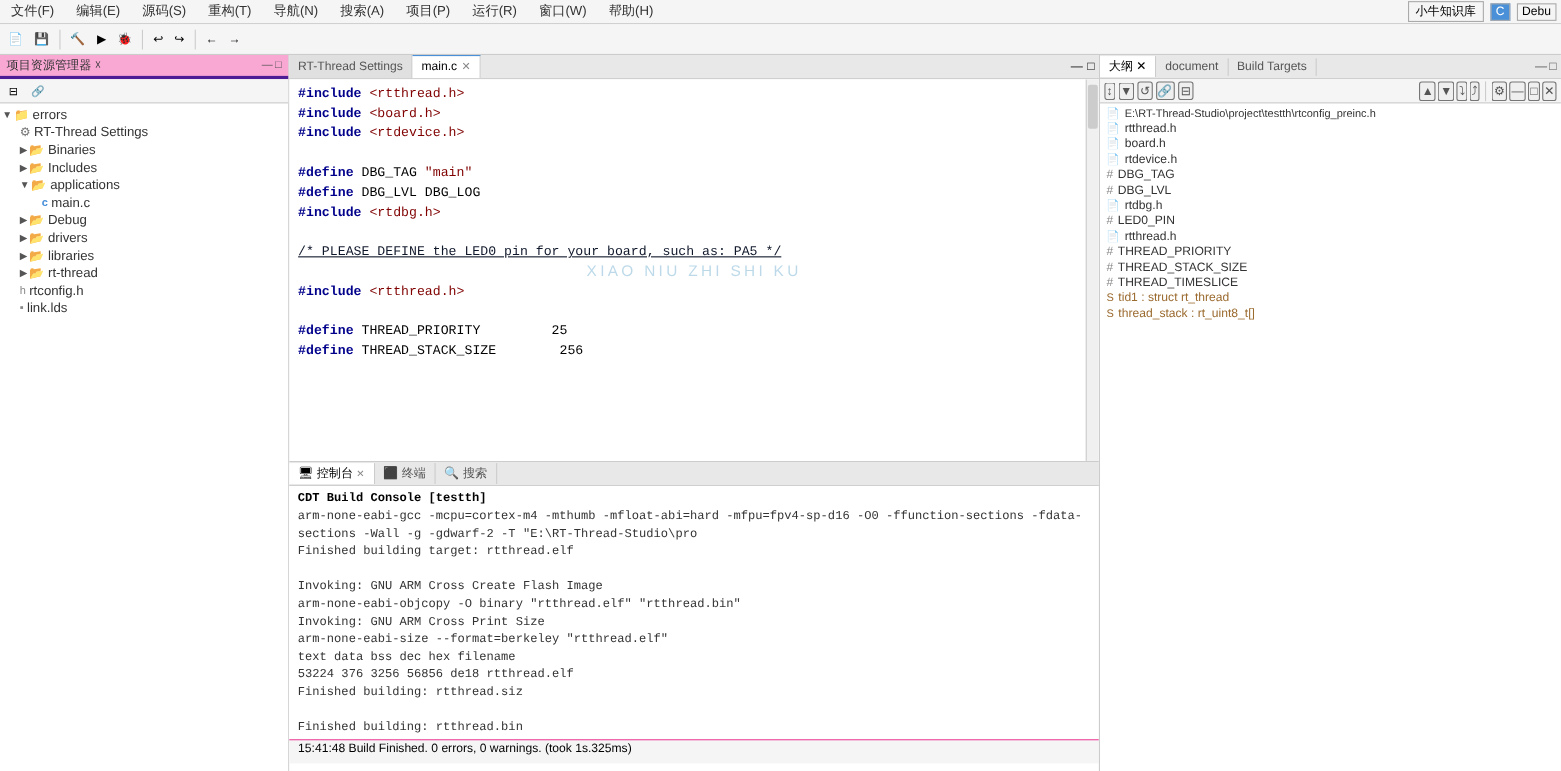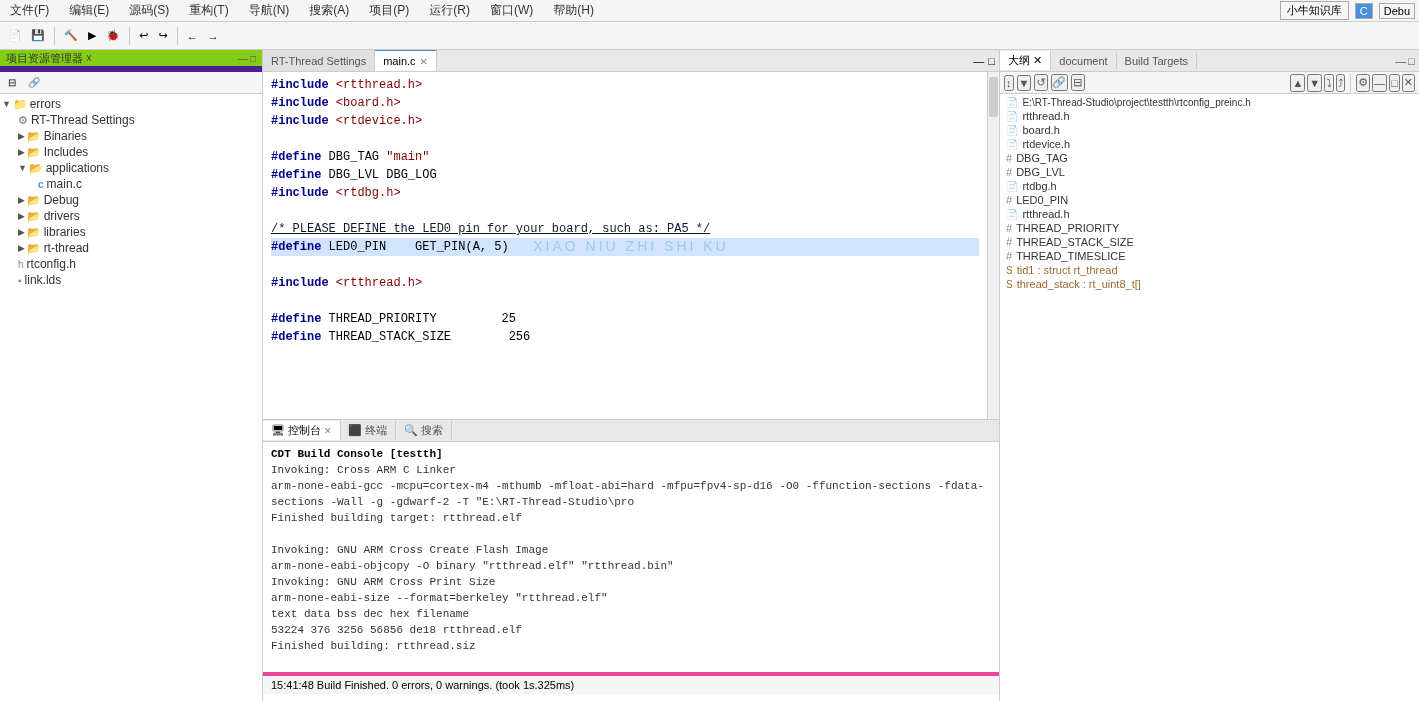--- a/index.html
+++ b/index.html
@@ -13,21 +13,21 @@
     .toolbar { background: #f5f5f5; border-bottom: 1px solid #ccc; padding: 2px 4px; display: flex; align-items: center; gap: 2px; height: 28px; }
     .toolbar-btn { font-size: 11px; padding: 2px 4px; cursor: pointer; border: none; background: transparent; }
     .toolbar-separator { width: 1px; height: 18px; background: #ccc; margin: 0 3px; }
     .toolbar-right { margin-left: auto; }
 
     
     .main-layout { display: flex; height: calc(701px - 50px); }
 
     
     .sidebar { width: 263px; min-width: 263px; background: #fff; border-right: 1px solid #ccc; display: flex; flex-direction: column; }
-    .sidebar-header { background: #84cc16; border-bottom: 6px solid #4c1d95; padding: 3px 6px; display: flex; align-items: center; justify-content: space-between; height: 22px; }
+    .sidebar-header { background: #f9a8d4; border-bottom: 3px solid #4c1d95; padding: 3px 6px; display: flex; align-items: center; justify-content: space-between; height: 22px; }
     .sidebar-title { font-size: 11px; color: #333; }
     .sidebar-actions { display: flex; gap: 2px; }
     .sidebar-action-btn { font-size: 10px; cursor: pointer; color: #555; }
     .sidebar-toolbar { display: flex; align-items: center; padding: 2px 4px; background: #f5f5f5; border-bottom: 1px solid #ccc; height: 22px; gap: 4px; }
     .sidebar-tree { flex: 1; overflow-y: auto; padding: 2px; }
     .tree-item { display: flex; align-items: center; padding: 1px 0; cursor: pointer; font-size: 12px; }
     .tree-arrow { font-size: 9px; color: #555; margin-right: 2px; cursor: pointer; }
     .tree-icon { margin-right: 3px; font-size: 11px; }
     .folder-icon { color: #e6a817; }
     .file-icon { color: #4a90d9; }
@@ -68,21 +68,21 @@
     .outline-file { color: #4a90d9; }
     .outline-label { color: #333; }
     .bottom-panel { background: #fff; border-top: 1px solid #ccc; display: flex; flex-direction: column; }
     .bottom-tabs { background: #e8e8e8; border-bottom: 1px solid #ccc; display: flex; align-items: center; height: 22px; }
     .bottom-tab { padding: 2px 8px; font-size: 11px; cursor: pointer; border-right: 1px solid #ccc; color: #555; display: flex; align-items: center; gap: 3px; }
     .bottom-tab.active { background: #fff; color: #000; }
     .bottom-tab-close { font-size: 9px; color: #888; cursor: pointer; }
     .console-content { padding: 4px 8px; font-family: 'Courier New', monospace; font-size: 11px; line-height: 16px; background: #fff; overflow-y: auto; height: 230px; }
     .console-title { color: #000; font-weight: bold; }
     .console-text { color: #333; }
-    .status-bar { background: #f5f5f5; border-top: 4px solid #ec4899; padding: 2px 8px; font-size: 11px; color: #333; height: 22px; display: flex; align-items: center; }
+    .status-bar { background: #f5f5f5; border-top: 1px solid #ec4899; padding: 2px 8px; font-size: 11px; color: #333; height: 22px; display: flex; }
     .status-bar.build-success { color: #000; }
 
     
     .watermark { position: absolute; top: 50%; left: 50%; transform: translate(-50%, -50%); opacity: 0.4; pointer-events: none; text-align: center; z-index: 10; }
     .watermark-cn { font-size: 48px; color: #5ba3c9; font-weight: bold; }
     .watermark-en { font-size: 14px; color: #5ba3c9; letter-spacing: 3px; }
 
     .editor-wrapper { position: relative; flex: 1; display: flex; flex-direction: column; overflow: hidden; }
   </style>
 </head>
@@ -229,21 +229,20 @@
           <div class="code-content">
             <div class="code-line"><span class="kw">#include</span> <span class="str">&lt;rtthread.h&gt;</span></div>
             <div class="code-line"><span class="kw">#include</span> <span class="str">&lt;board.h&gt;</span></div>
             <div class="code-line"><span class="kw">#include</span> <span class="str">&lt;rtdevice.h&gt;</span></div>
             <div class="code-line">&nbsp;</div>
             <div class="code-line"><span class="kw">#define</span> DBG_TAG <span class="str">"main"</span></div>
             <div class="code-line"><span class="kw">#define</span> DBG_LVL DBG_LOG</div>
             <div class="code-line"><span class="kw">#include</span> <span class="str">&lt;rtdbg.h&gt;</span></div>
             <div class="code-line">&nbsp;</div>
             <div class="code-line"><span class="comment">/* PLEASE DEFINE the LED0 pin for your board, such as: PA5 */</span></div>
-            <div class="code-line highlighted"><span class="kw">#define</span> LED0_PIN    GET_PIN(A, 5)</div>
             <div class="code-line">&nbsp;</div>
             <div class="code-line"><span class="kw">#include</span> <span class="str">&lt;rtthread.h&gt;</span></div>
             <div class="code-line">&nbsp;</div>
             <div class="code-line"><span class="kw">#define</span> THREAD_PRIORITY         25</div>
             <div class="code-line"><span class="kw">#define</span> THREAD_STACK_SIZE        256</div>
           </div>
           <div class="scrollbar-v">
             <div class="scrollbar-thumb"></div>
           </div>
         </div>
@@ -265,21 +264,20 @@
           <span>⬛</span>
           <span>终端</span>
         </div>
         <div class="bottom-tab">
           <span>🔍</span>
           <span>搜索</span>
         </div>
       </div>
       <div class="console-content">
         <div class="console-title">CDT Build Console [testth]</div>
-        <div class="console-text">Invoking: Cross ARM C Linker</div>
         <div class="console-text">arm-none-eabi-gcc -mcpu=cortex-m4 -mthumb -mfloat-abi=hard -mfpu=fpv4-sp-d16 -O0 -ffunction-sections -fdata-sections -Wall  -g -gdwarf-2 -T "E:\RT-Thread-Studio\pro</div>
         <div class="console-text">Finished building target: rtthread.elf</div>
         <div class="console-text">&nbsp;</div>
         <div class="console-text">Invoking: GNU ARM Cross Create Flash Image</div>
         <div class="console-text">arm-none-eabi-objcopy -O binary "rtthread.elf"  "rtthread.bin"</div>
         <div class="console-text">Invoking: GNU ARM Cross Print Size</div>
         <div class="console-text">arm-none-eabi-size --format=berkeley "rtthread.elf"</div>
         <div class="console-text">   text    data     bss     dec     hex filename</div>
         <div class="console-text">  53224     376    3256   56856   de18 rtthread.elf</div>
         <div class="console-text">Finished building: rtthread.siz</div>

